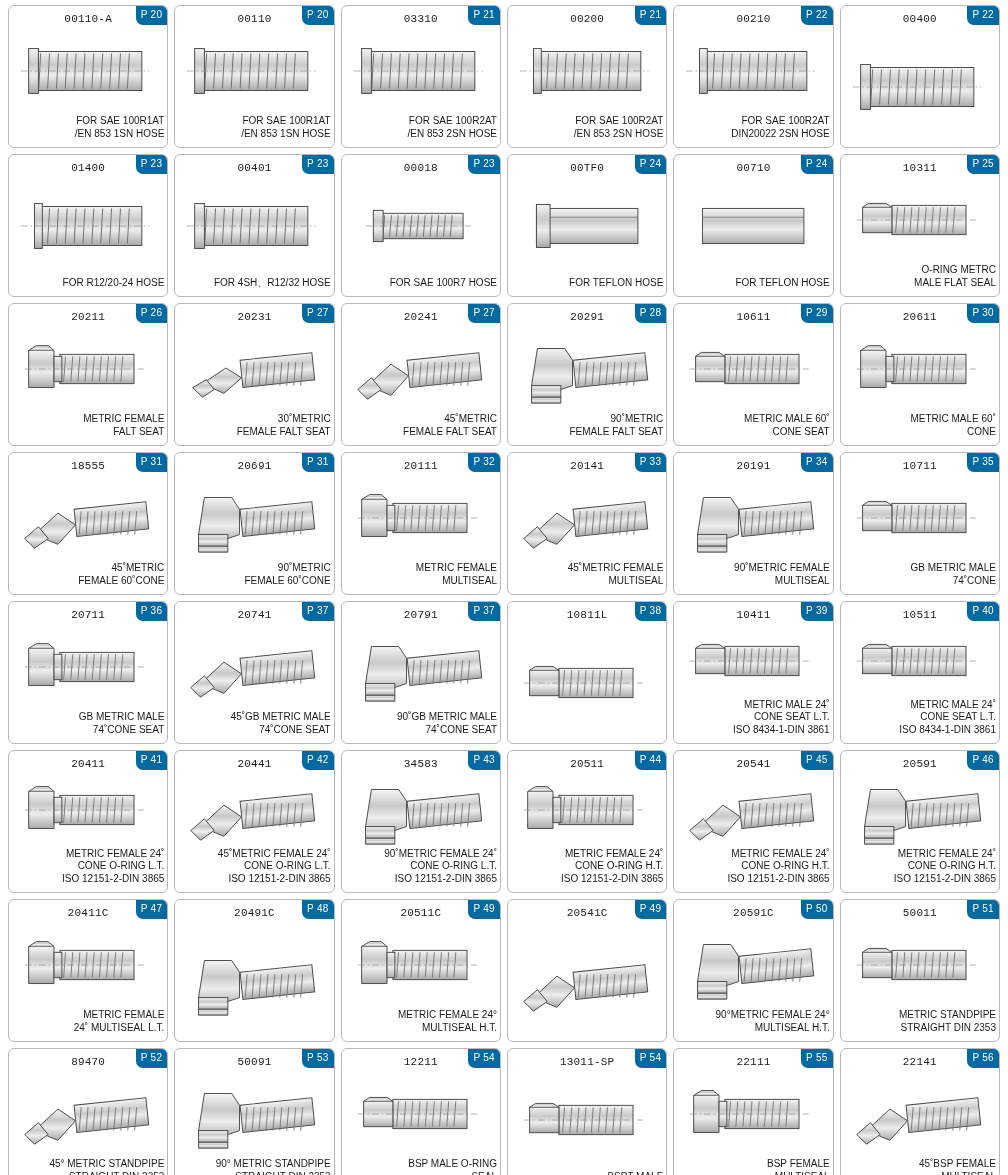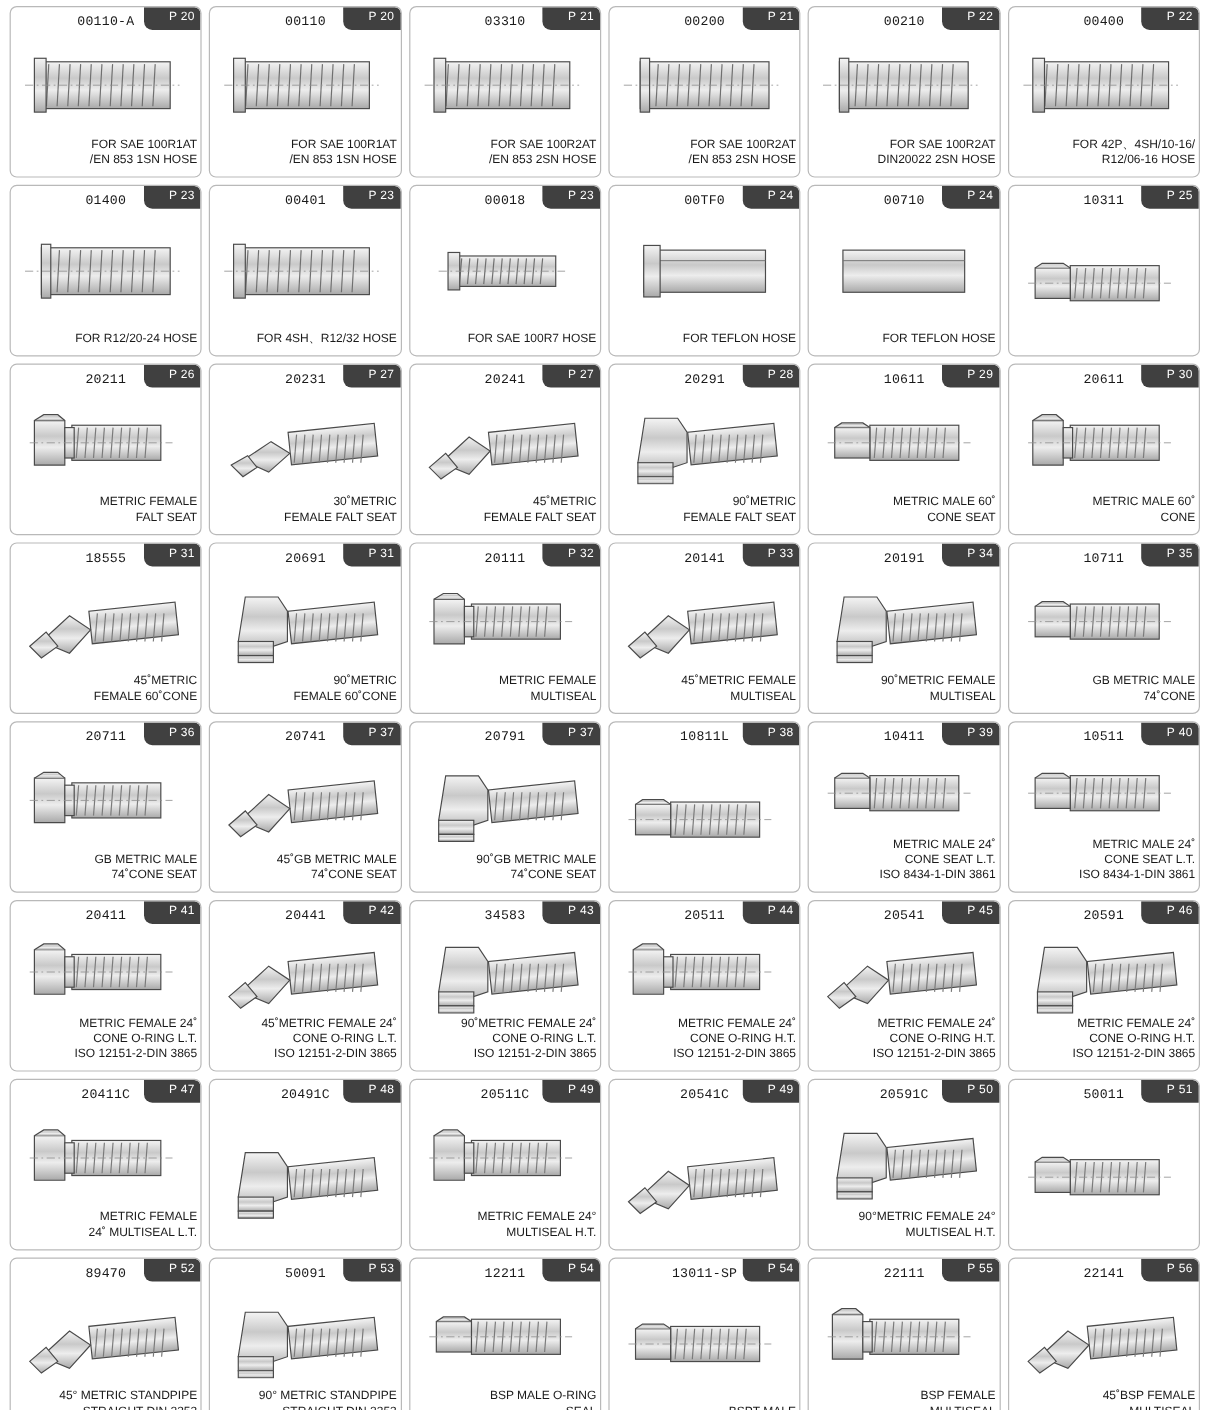--- a/index.html
+++ b/index.html
@@ -36,25 +36,25 @@
     color: #1a1a1a;
     margin-top: 7px;
     letter-spacing: .2px;
     text-align: center;
     line-height: 12px;
     font-family: Liberation Mono, monospace;
   }
   .page-badge {
     position: absolute;
     top: 0; right: 0;
-    background: #404040;
+    background: #0369a1;
     color: #ffffff;
     font-size: 10px;
     line-height: 10px;
-    padding: 4px 5px 5px 21px;
+    padding: 4px 5px 5px 5px;
     border-bottom-left-radius: 7px;
     border-top-right-radius: 5px;
     letter-spacing: .3px;
   }
   .art {
     flex: 1 1 auto;
     width: 100%;
     display: flex;
     align-items: center;
     justify-content: center;
@@ -282,22 +282,20 @@
             <path d="M71.7 17 L69.7 53" stroke="#6f6f6f" stroke-width="1" fill="none"></path>
             <path d="M80.8 17 L78.8 53" stroke="#6f6f6f" stroke-width="1" fill="none"></path>
             <path d="M89.9 17 L87.9 53" stroke="#6f6f6f" stroke-width="1" fill="none"></path>
             <path d="M99.0 17 L97.0 53" stroke="#6f6f6f" stroke-width="1" fill="none"></path>
             <path d="M108.1 17 L106.1 53" stroke="#6f6f6f" stroke-width="1" fill="none"></path>
             <path d="M117.2 17 L115.2 53" stroke="#6f6f6f" stroke-width="1" fill="none"></path>
             <rect x="14" y="12" width="10" height="46" fill="url(#gh5)" stroke="#4a4a4a" stroke-width="1"></rect>
             <line x1="6" y1="35" x2="138" y2="35" stroke="#8f8f8f" stroke-width="0.7" stroke-dasharray="7,3,1.5,3"></line>
           </svg>
         </div>
-        <div class="desc">FOR 42P、4SH/10-16/
-R12/06-16 HOSE</div>
       </div>
       <div class="cell">
         <div class="page-badge">P 23</div>
         <div class="code">01400</div>
         <div class="art">
           <svg width="150" height="70" viewBox="0 0 150 70">
             <defs>
               <pattern id="h6" width="4" height="4" patternUnits="userSpaceOnUse" patternTransform="rotate(45)">
                 <rect width="4" height="4" fill="#d7d7d7"></rect>
                 <line x1="0" y1="0" x2="0" y2="4" stroke="#8a8a8a" stroke-width="1"></line>
@@ -469,20 +467,22 @@
             <path d="M81.2 22 L79.2 48" stroke="#7a7a7a" stroke-width="1" fill="none"></path>
             <path d="M88.5 22 L86.5 48" stroke="#7a7a7a" stroke-width="1" fill="none"></path>
             <path d="M95.8 22 L93.8 48" stroke="#7a7a7a" stroke-width="1" fill="none"></path>
             <path d="M103.2 22 L101.2 48" stroke="#7a7a7a" stroke-width="1" fill="none"></path>
             <path d="M110.5 22 L108.5 48" stroke="#7a7a7a" stroke-width="1" fill="none"></path>
             <rect x="16" y="22" width="30" height="26" fill="url(#gh11)" stroke="#4a4a4a" stroke-width="1"></rect>
             <path d="M16 22 L22 18 L40 18 L46 22" fill="url(#gh11)" stroke="#4a4a4a" stroke-width="1"></path>
             <line x1="10" y1="35" x2="132" y2="35" stroke="#8f8f8f" stroke-width="0.7" stroke-dasharray="7,3,1.5,3"></line>
           </svg>
         </div>
+        <div class="desc">O-RING METRC
+MALE FLAT SEAL</div>
       </div>
       <div class="cell">
         <div class="page-badge">P 26</div>
         <div class="code">20211</div>
         <div class="art">
           <svg width="150" height="70" viewBox="0 0 150 70">
             <defs>
               <pattern id="h12" width="4" height="4" patternUnits="userSpaceOnUse" patternTransform="rotate(45)">
                 <rect width="4" height="4" fill="#d7d7d7"></rect>
                 <line x1="0" y1="0" x2="0" y2="4" stroke="#8a8a8a" stroke-width="1"></line>
@@ -1519,20 +1519,22 @@
             <path d="M81.2 22 L79.2 48" stroke="#7a7a7a" stroke-width="1" fill="none"></path>
             <path d="M88.5 22 L86.5 48" stroke="#7a7a7a" stroke-width="1" fill="none"></path>
             <path d="M95.8 22 L93.8 48" stroke="#7a7a7a" stroke-width="1" fill="none"></path>
             <path d="M103.2 22 L101.2 48" stroke="#7a7a7a" stroke-width="1" fill="none"></path>
             <path d="M110.5 22 L108.5 48" stroke="#7a7a7a" stroke-width="1" fill="none"></path>
             <rect x="16" y="22" width="30" height="26" fill="url(#gh41)" stroke="#4a4a4a" stroke-width="1"></rect>
             <path d="M16 22 L22 18 L40 18 L46 22" fill="url(#gh41)" stroke="#4a4a4a" stroke-width="1"></path>
             <line x1="10" y1="35" x2="132" y2="35" stroke="#8f8f8f" stroke-width="0.7" stroke-dasharray="7,3,1.5,3"></line>
           </svg>
         </div>
+        <div class="desc">METRIC STANDPIPE
+STRAIGHT DIN 2353</div>
       </div>
       <div class="cell">
         <div class="page-badge">P 52</div>
         <div class="code">89470</div>
         <div class="art">
           <svg width="150" height="70" viewBox="0 0 150 70">
             <defs>
               <pattern id="h42" width="4" height="4" patternUnits="userSpaceOnUse" patternTransform="rotate(45)">
                 <rect width="4" height="4" fill="#d7d7d7"></rect>
                 <line x1="0" y1="0" x2="0" y2="4" stroke="#8a8a8a" stroke-width="1"></line>

